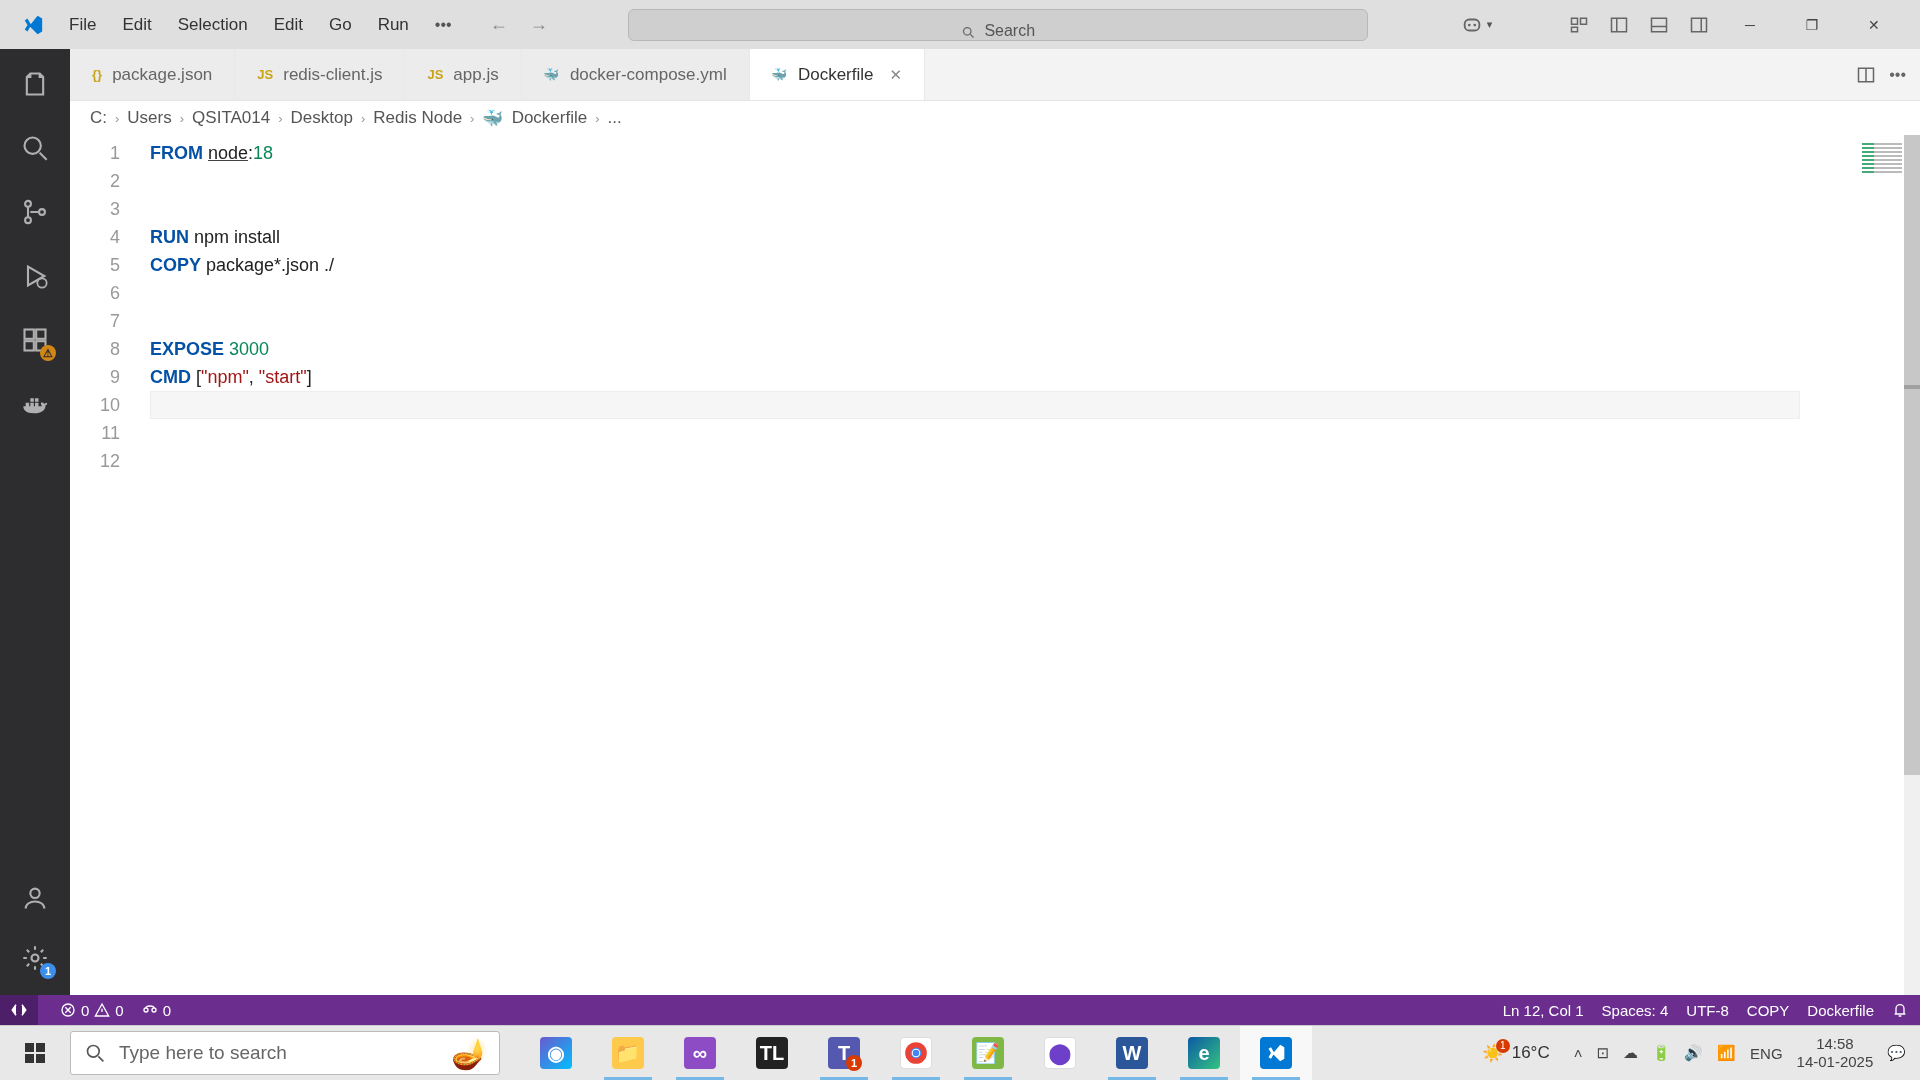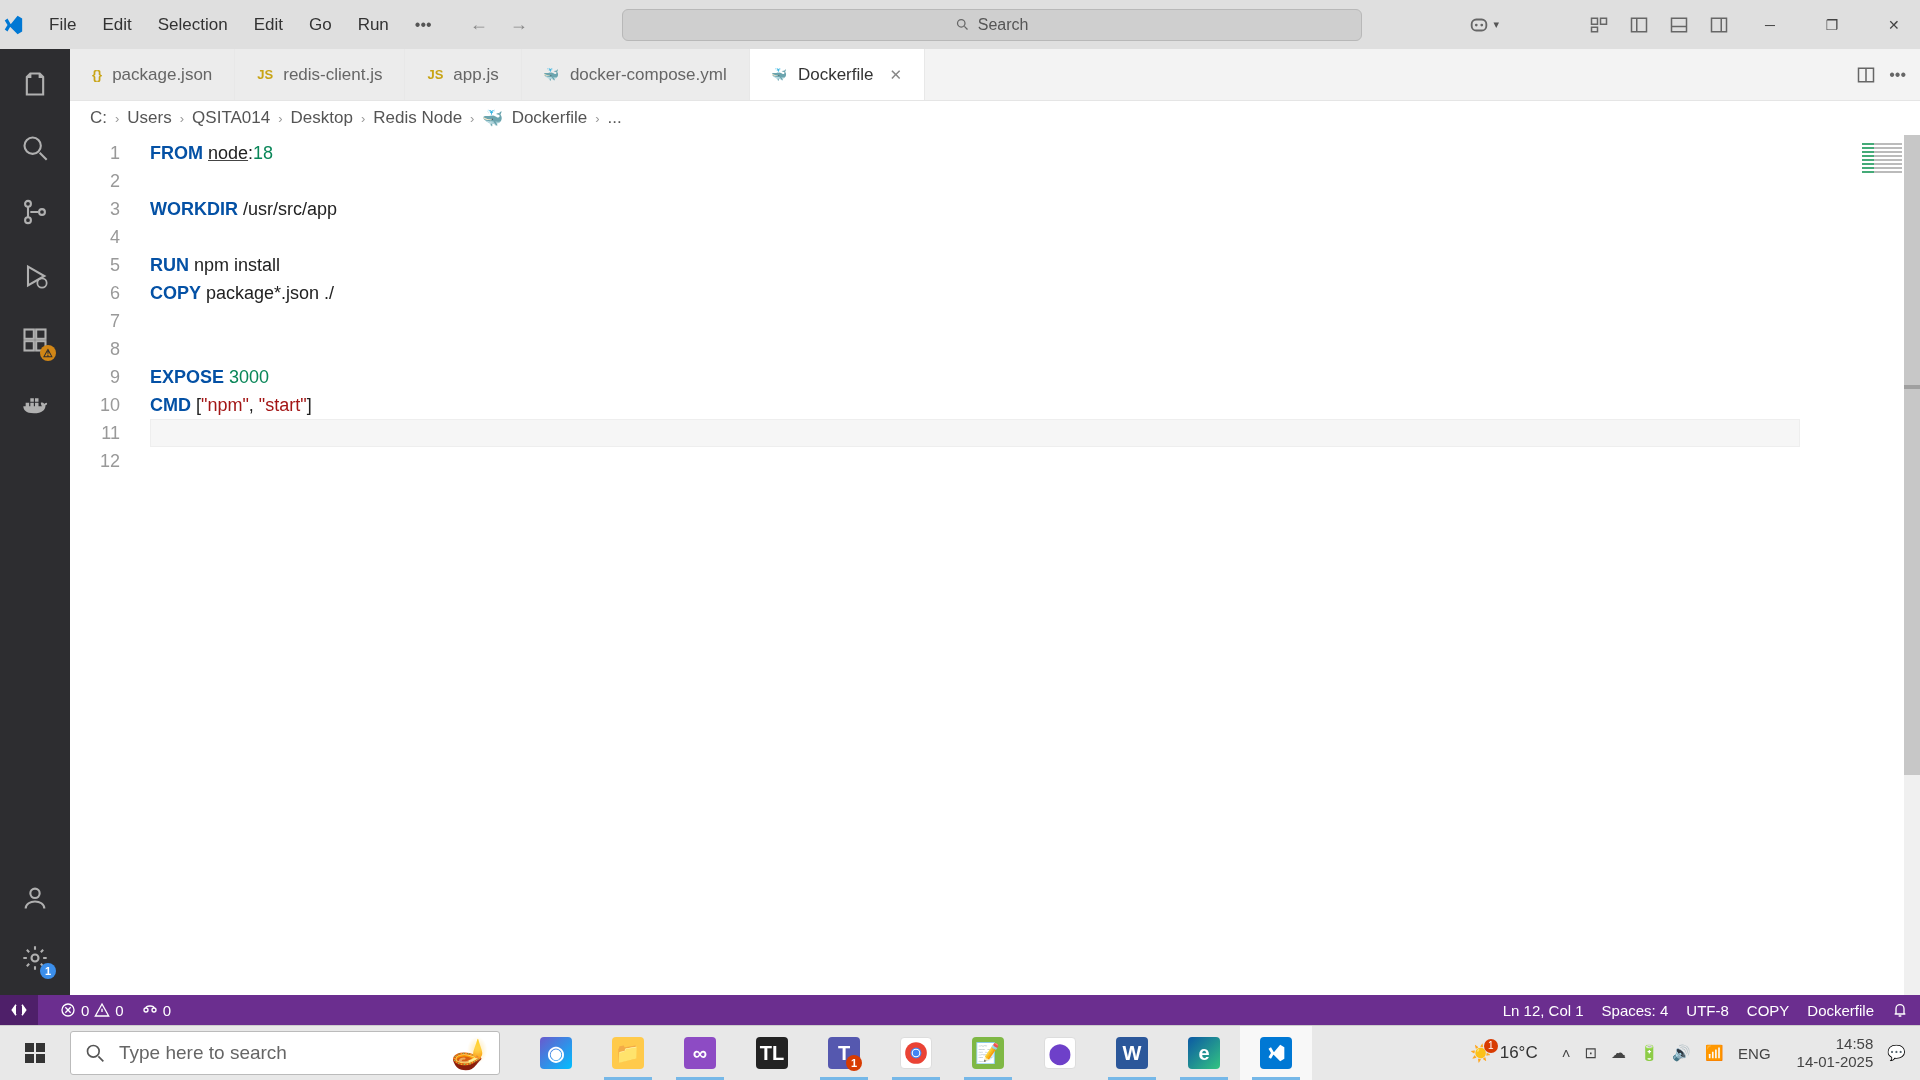--- a/index.html
+++ b/index.html
@@ -1,26 +1,26 @@
 <!DOCTYPE html>
 <html><head>
 <meta charset="utf-8">
 <style>
 * { margin: 0; padding: 0; box-sizing: border-box; font-family: "Segoe UI", sans-serif; }
 body { width: 1920px; height: 1080px; overflow: hidden; background: #fff; display: flex; flex-direction: column; }
 
 
-.titlebar { height: 49px; background: #dfdfdf; display: flex; align-items: center; padding: 0 1px; gap: 4px; }
+.titlebar { height: 49px; background: #dfdfdf; display: flex; align-items: center; padding: 0 21px; gap: 4px; }
 .titlebar .logo { width: 24px; height: 24px; display: flex; align-items: center; justify-content: center; color: #0078d4; }
 .titlebar .menu { display: flex; gap: 2px; margin-left: 8px; }
 .titlebar .menu span { padding: 6px 12px; font-size: 17px; color: #333; cursor: pointer; border-radius: 4px; }
 .titlebar .ellipsis { padding: 6px 10px; font-size: 16px; color: #555; }
 .titlebar .navarrows { display: flex; gap: 6px; margin-left: 16px; }
 .titlebar .navarrows span { padding: 4px 8px; color: #888; font-size: 18px; }
-.titlebar .search { flex: 0 0 740px; margin: 0 auto; height: 32px; background: #cfcfcf; border: 1px solid #b8b8b8; border-radius: 6px; display: flex; align-items: center; justify-content: center; gap: 8px; color: #555; font-size: 16px; }
+.titlebar .search { flex: 0 0 740px; margin: 0 auto; height: 32px; background: #cfcfcf; border: 1px solid #b8b8b8; border-radius: 6px; display: flex; align-items: flex-end; justify-content: center; gap: 8px; color: #555; font-size: 16px; }
 .titlebar .right-icons { display: flex; gap: 12px; margin-left: auto; align-items: center; }
 .titlebar .right-icons .icon { width: 28px; height: 28px; display: flex; align-items: center; justify-content: center; color: #555; }
 .titlebar .winbtn { width: 50px; height: 40px; display: flex; align-items: center; justify-content: center; color: #444; font-size: 14px; }
 .copilot-area { display:flex; align-items:center; gap:4px; color:#555; margin-left:20px; }
 
 
 .main { flex: 1; display: flex; min-height: 0; }
 
 
 .activitybar { width: 70px; background: #2d2d30; display: flex; flex-direction: column; align-items: center; padding-top: 18px; gap: 30px; }
@@ -77,21 +77,21 @@
 .taskbar .start { width: 70px; height: 100%; display: flex; align-items: center; justify-content: center; }
 .taskbar .searchbox { height: 44px; width: 430px; background: #fff; border: 1px solid #bbb; border-radius: 3px; display: flex; align-items: center; gap: 14px; padding: 0 14px; color: #666; font-size: 19px; position: relative; }
 .taskbar .searchbox .deco { position:absolute; right:10px; font-size:30px; }
 .taskbar .apps { display: flex; height: 100%; align-items: center; margin-left: 20px; gap: 0; }
 .taskbar .app { width: 72px; height: 100%; display: flex; align-items: center; justify-content: center; position: relative; }
 .taskbar .app.running::after { content: ""; position: absolute; bottom: 0; left: 12px; right: 12px; height: 3px; background: #76b8e8; }
 .taskbar .app.active { background: #f8f8f8; }
 .taskbar .appicon { width: 32px; height: 32px; border-radius: 4px; display: flex; align-items: center; justify-content: center; font-size: 20px; font-weight: bold; color: #fff; }
 .taskbar .tray { margin-left: auto; display: flex; align-items: center; gap: 14px; padding: 0 14px; color: #444; font-size: 15px; }
 .taskbar .weather { display: flex; align-items: center; gap: 8px; font-size: 17px; color: #333; margin-right: 10px; }
-.taskbar .clock { text-align: right; line-height: 1.2; font-size: 15px; margin-left: 12px; }
+.taskbar .clock { text-align: center; line-height: 1.2; font-size: 15px; }
 
 svg { display: block; }
 </style>
 </head>
 <body>
 
 <div class="titlebar">
   <div class="logo">
     <svg width="22" height="22" viewBox="0 0 24 24">
         <path fill="#0078d4" d="M17 2l5 3v14l-5 3-9-9 9-11zM3 7l3-2 4 7-4 7-3-2 3-5-3-5z"></path>
@@ -279,21 +279,20 @@
           <div class="ln">7</div>
           <div class="ln">8</div>
           <div class="ln">9</div>
           <div class="ln">10</div>
           <div class="ln">11</div>
           <div class="ln">12</div>
         </div>
       <div class="code" id="code">
           <div class="line"><span class="kw">FROM</span><span> </span><span class="id under">node</span><span class="id">:</span><span class="num">18</span></div>
           <div class="line"></div>
-          <div class="line"><span class="kw">WORKDIR</span><span> </span><span class="id">/usr/src/app</span></div>
           <div class="line"></div>
           <div class="line"><span class="kw">RUN</span><span> </span><span class="id">npm install</span></div>
           <div class="line"><span class="kw">COPY</span><span> </span><span class="id">package*.json ./</span></div>
           <div class="line"></div>
           <div class="line"></div>
           <div class="line"><span class="kw">EXPOSE</span><span> </span><span class="num">3000</span></div>
           <div class="line"><span class="kw">CMD</span><span> </span><span class="id">[</span><span class="str">"npm"</span><span class="id">, </span><span class="str">"start"</span><span class="id">]</span></div>
           <div class="line currentline"></div>
         </div>
       <div class="minimap">

